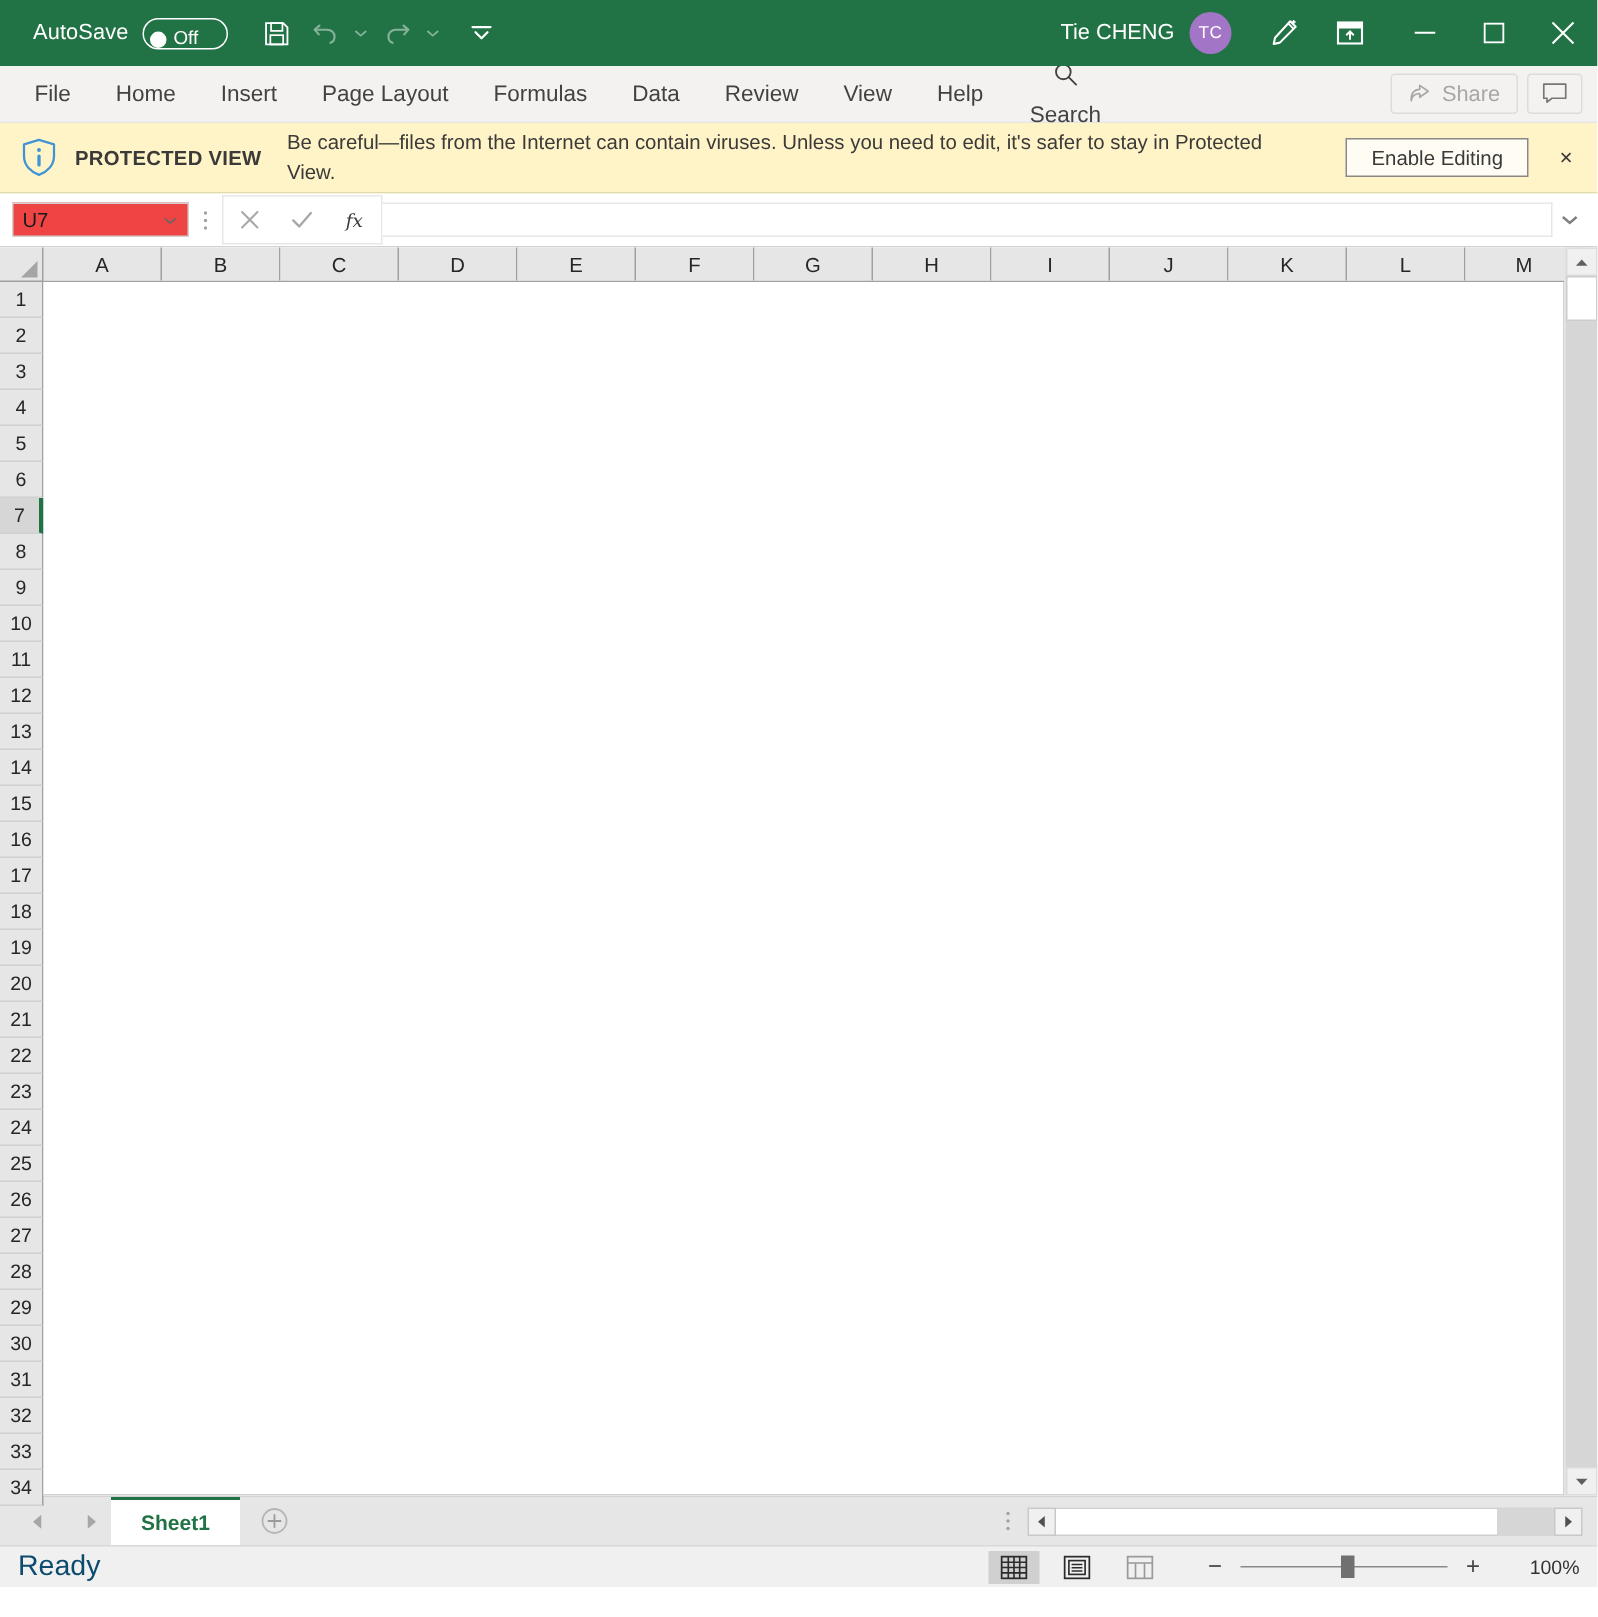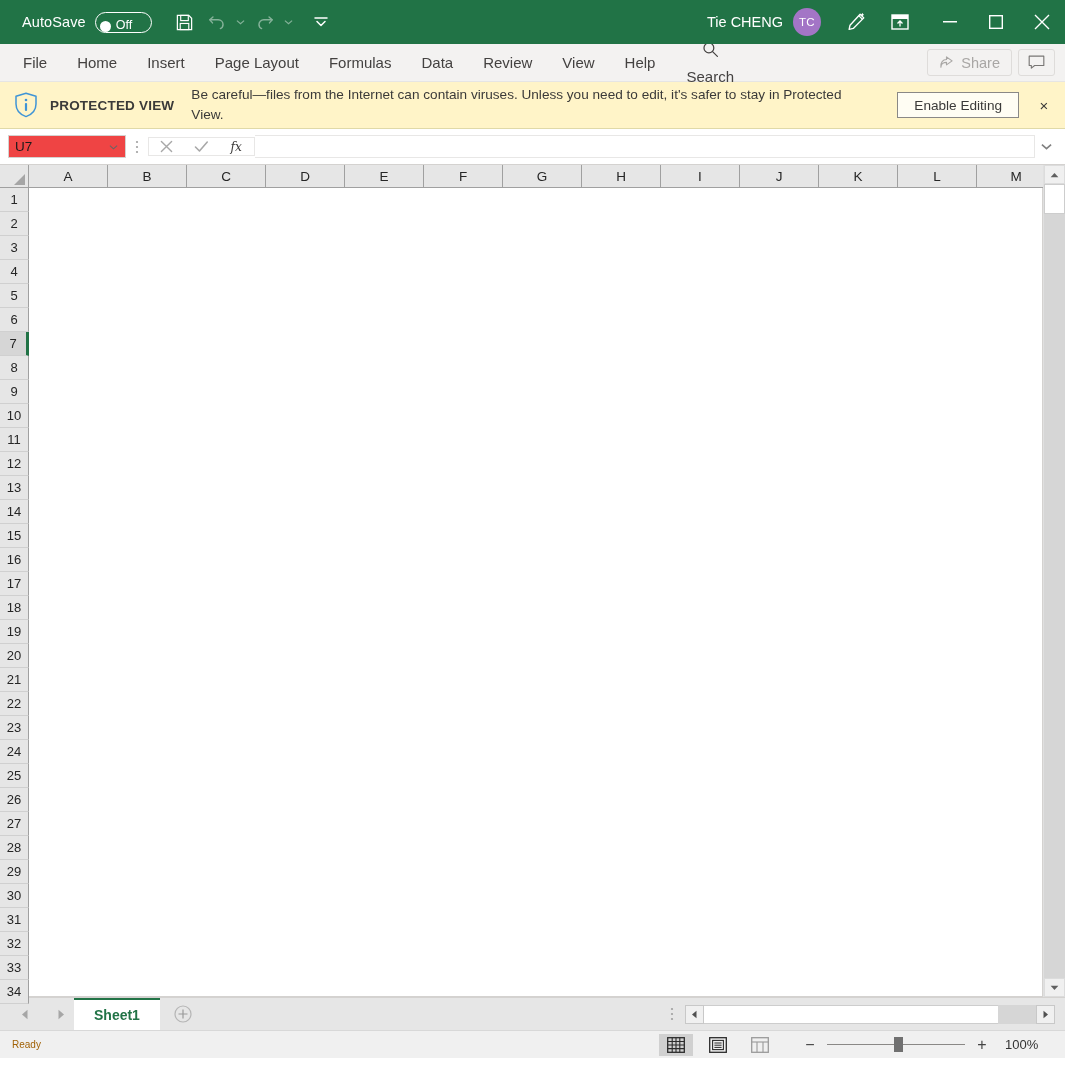--- a/index.html
+++ b/index.html
@@ -102,21 +102,21 @@
     height: 36px; background: #ffffff; display: flex; align-items: center;
     padding: 0 8px; gap: 0; border-bottom: 1px solid #d4d2d0;
   }
   .namebox {
     width: 118px; height: 23px; border: 1px solid #d4d2d0; background: #ef4444;
     display: flex; align-items: center; padding: 0 6px; font-size: 13.5px; color: #1a1a1a;
   }
   .namebox .nb-val { flex: 1; }
   .nb-arrow { width: 12px; display: flex; align-items: center; justify-content: center; }
   .grip { width: 22px; height: 23px; display: flex; align-items: center; justify-content: center; }
-  .fb-btns { display: flex; align-items: center; border: 1px solid #e8e7e6; height: 19px; }
+  .fb-btns { display: flex; align-items: center; border: 1px solid #e8e7e6; height: 33px; }
   .fb-btn { width: 35px; height: 23px; display: flex; align-items: center; justify-content: center; }
   .fbinput {
     flex: 1; height: 23px; border: 1px solid #e8e7e6; border-left: none;
     background: #fff; display: flex; align-items: center; padding: 0 8px;
     font-size: 13.5px; color: #1a1a1a;
   }
   .fb-expand { width: 22px; display: flex; align-items: center; justify-content: center; }
 
   
   .gridwrap { position: relative; height: 832px; display: flex; background: #fff; }
@@ -181,33 +181,33 @@
     display: flex; align-items: center; justify-content: center; flex: 0 0 auto;
   }
   .hthumb { flex: 1; height: 19px; background: #ffffff; border: 1px solid #cdcdcd; border-left: none; border-right: none; }
   .htrack { width: 38px; height: 19px; background: #d6d6d6; }
 
   
   .statusbar {
     height: 28px; background: #f0f0f0; display: flex; align-items: center;
     border-top: 1px solid #d8d8d8; padding: 0 12px;
   }
-  .status-txt { font-size: 10px; color: #a16207; text-align: right; }
+  .status-txt { font-size: 19px; color: #0c4a6e; text-align: right; }
   .sb-right { margin-left: auto; display: flex; align-items: center; gap: 0; }
   .viewbtn {
     width: 34px; height: 22px; display: flex; align-items: center; justify-content: center;
     margin: 0 4px;
   }
   .viewbtn.active { background: #d0d0d0; }
   .zoomgroup { display: flex; align-items: center; gap: 0; margin-left: 16px; }
   .zmbtn { width: 26px; height: 22px; display: flex; align-items: center; justify-content: center; color: #444; }
   .zslider { width: 146px; height: 22px; position: relative; display: flex; align-items: center; }
   .zslider .line { position: absolute; left: 4px; right: 4px; height: 1px; background: #8a8886; }
   .zslider .mid { position: absolute; left: 71px; width: 9px; height: 15px; background: #707070; }
-  .zoomval { font-size: 13px; color: #333; width: 48px; margin-left: 10px; }
+  .zoomval { font-size: 13px; color: #333; width: 48px; text-align: right; margin-left: 10px; }
 
   svg { display: block; }
 </style>
 </head>
 <body>
 
 <div class="titlebar">
 
   <div class="autosave-group">
     <span class="autosave-label">AutoSave</span>

